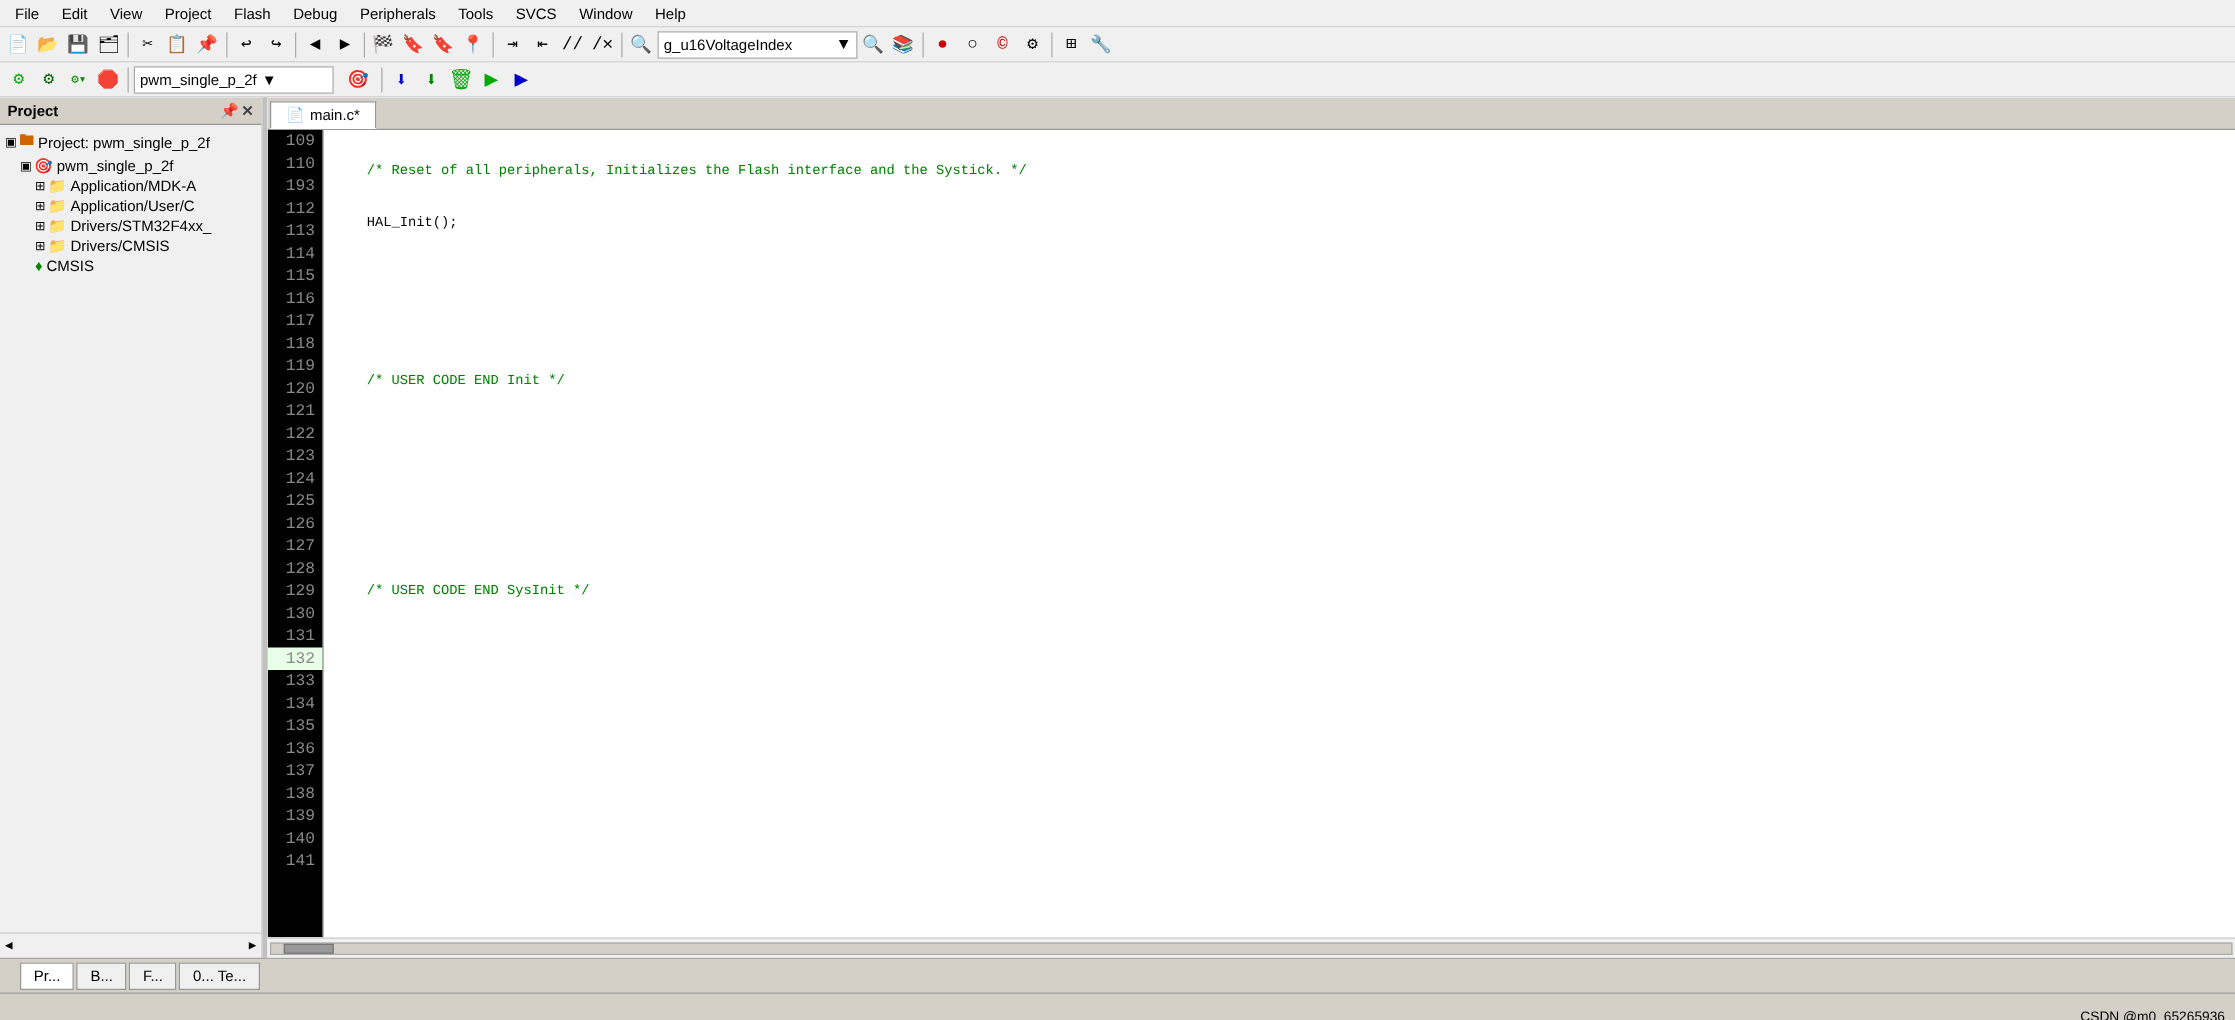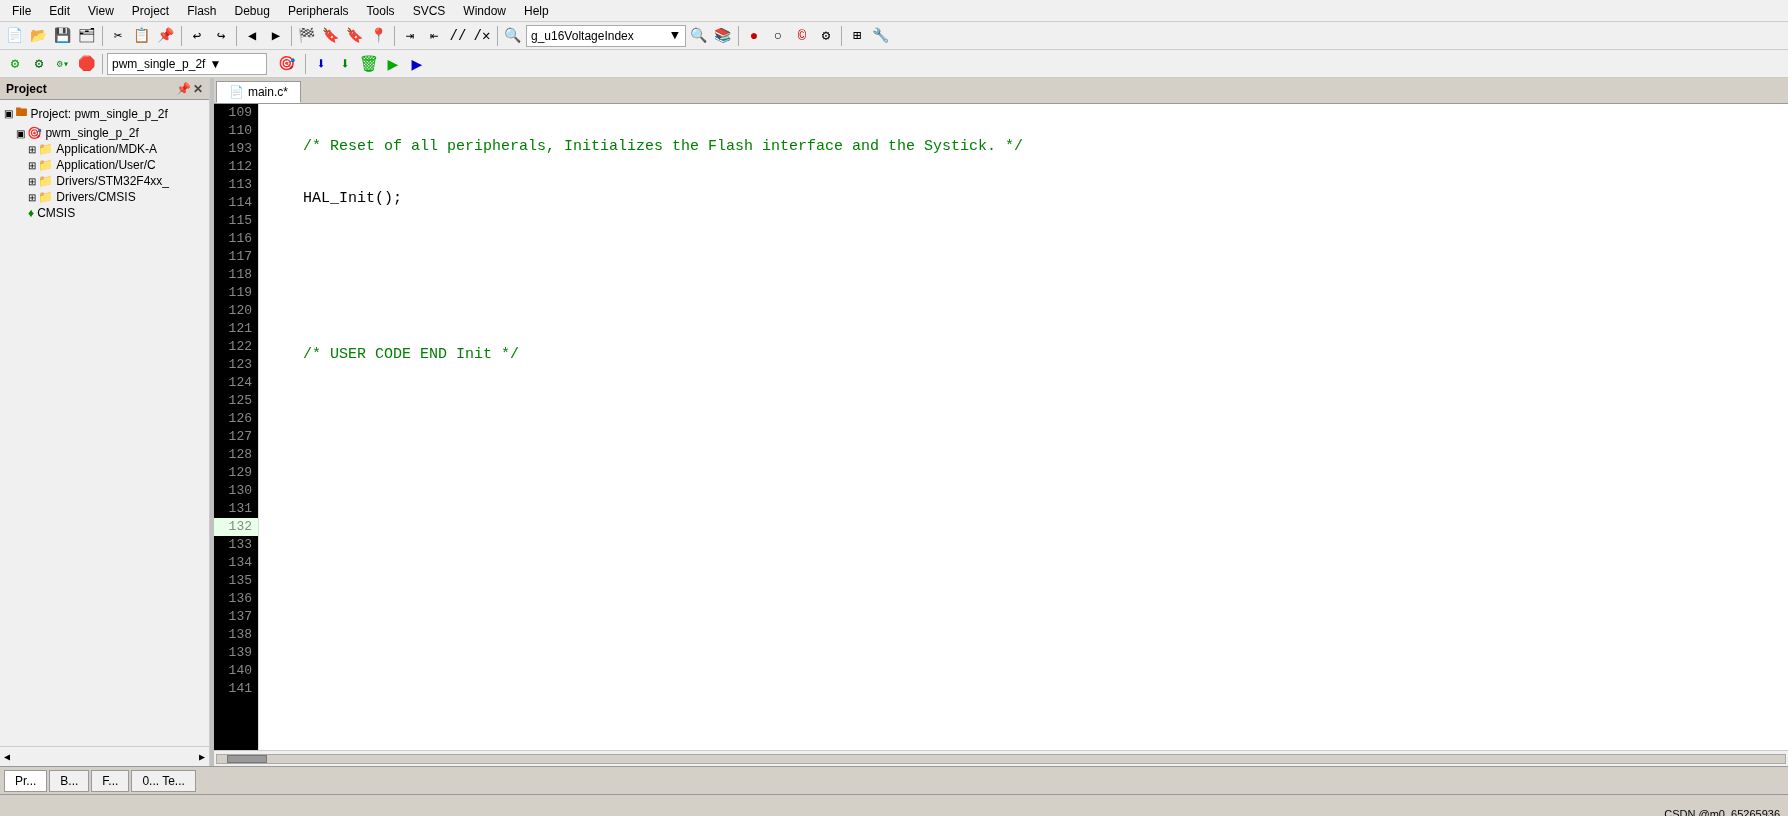--- a/index.html
+++ b/index.html
@@ -107,41 +107,41 @@
     }
     #line-numbers {
       min-width: 45px; background: #000000; border-right: 1px solid #ddd;
       color: #888; font-family: 'Courier New', monospace; font-size: 13px;
       padding: 0; text-align: right; user-select: none;
     }
     .line-num {
       display: block; padding: 0 6px 0 2px; line-height: 18px; height: 18px;
     }
     #code-content {
-      flex: 1; padding: 0; font-family: 'Courier New', monospace; font-size: 15px;
+      flex: 1; padding: 0; font-family: 'Courier New', monospace; font-size: 11px;
       white-space: pre; overflow: visible;
     }
     .code-line {
       display: block; line-height: 18px; height: 18px; padding-left: 8px;
     }
 
     
     .c-comment { color: #008000; }
 
     
     #status-bar {
       height: 38px; background: #d4d0c8; border-top: 1px solid #999;
       display: flex; align-items: center; padding: 0 8px;
       font-family: Arial; font-size: 11px; justify-content: flex-end;
     }
 
     
     #bottom-tabs {
       height: 28px; background: #d4d0c8; border-top: 1px solid #999;
-      display: flex; align-items: center; padding: 2px 4px; gap: 2px;
+      display: flex; align-items: center; padding: 2px 16px; gap: 2px;
     }
     .bottom-tab {
       display: flex; align-items: center; padding: 2px 10px; height: 22px;
       background: #f0f0f0; border: 1px solid #999;
       font-family: Arial; font-size: 12px; cursor: pointer;
     }
     .bottom-tab.active { background: white; }
 
     
     #hscroll {
@@ -361,20 +361,21 @@
       </div>
       <div id="code-content">
         <span class="code-line"><span class="c-comment">    /* Reset of all peripherals, Initializes the Flash interface and the Systick. */</span></span>
         <span class="code-line">    HAL_Init();</span>
         <span class="code-line"> </span>
         <span class="code-line"> </span>
         <span class="code-line"><span class="c-comment">    /* USER CODE END Init */</span></span>
         <span class="code-line"> </span>
         <span class="code-line"> </span>
         <span class="code-line"> </span>
+        <span class="code-line"><span class="c-comment">    /* USER CODE END SysInit */</span></span>
         
         
         
         
         
         
         
         
         
         

